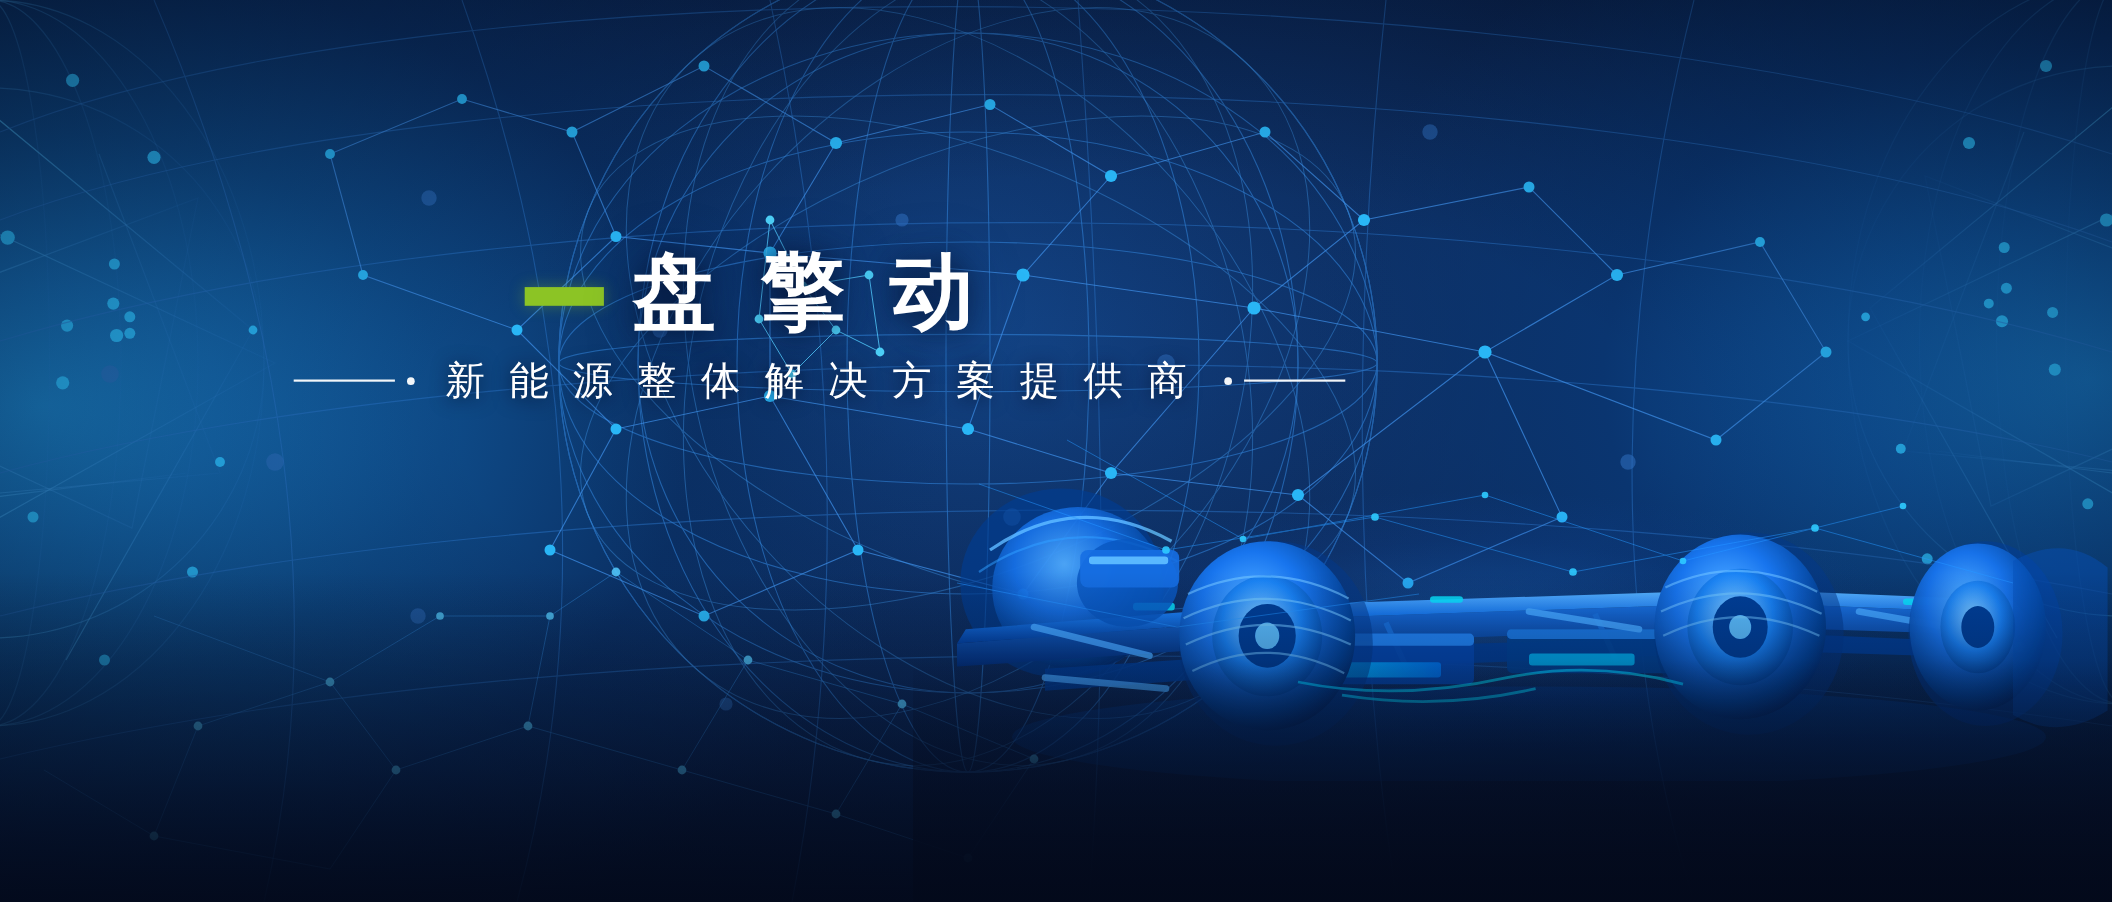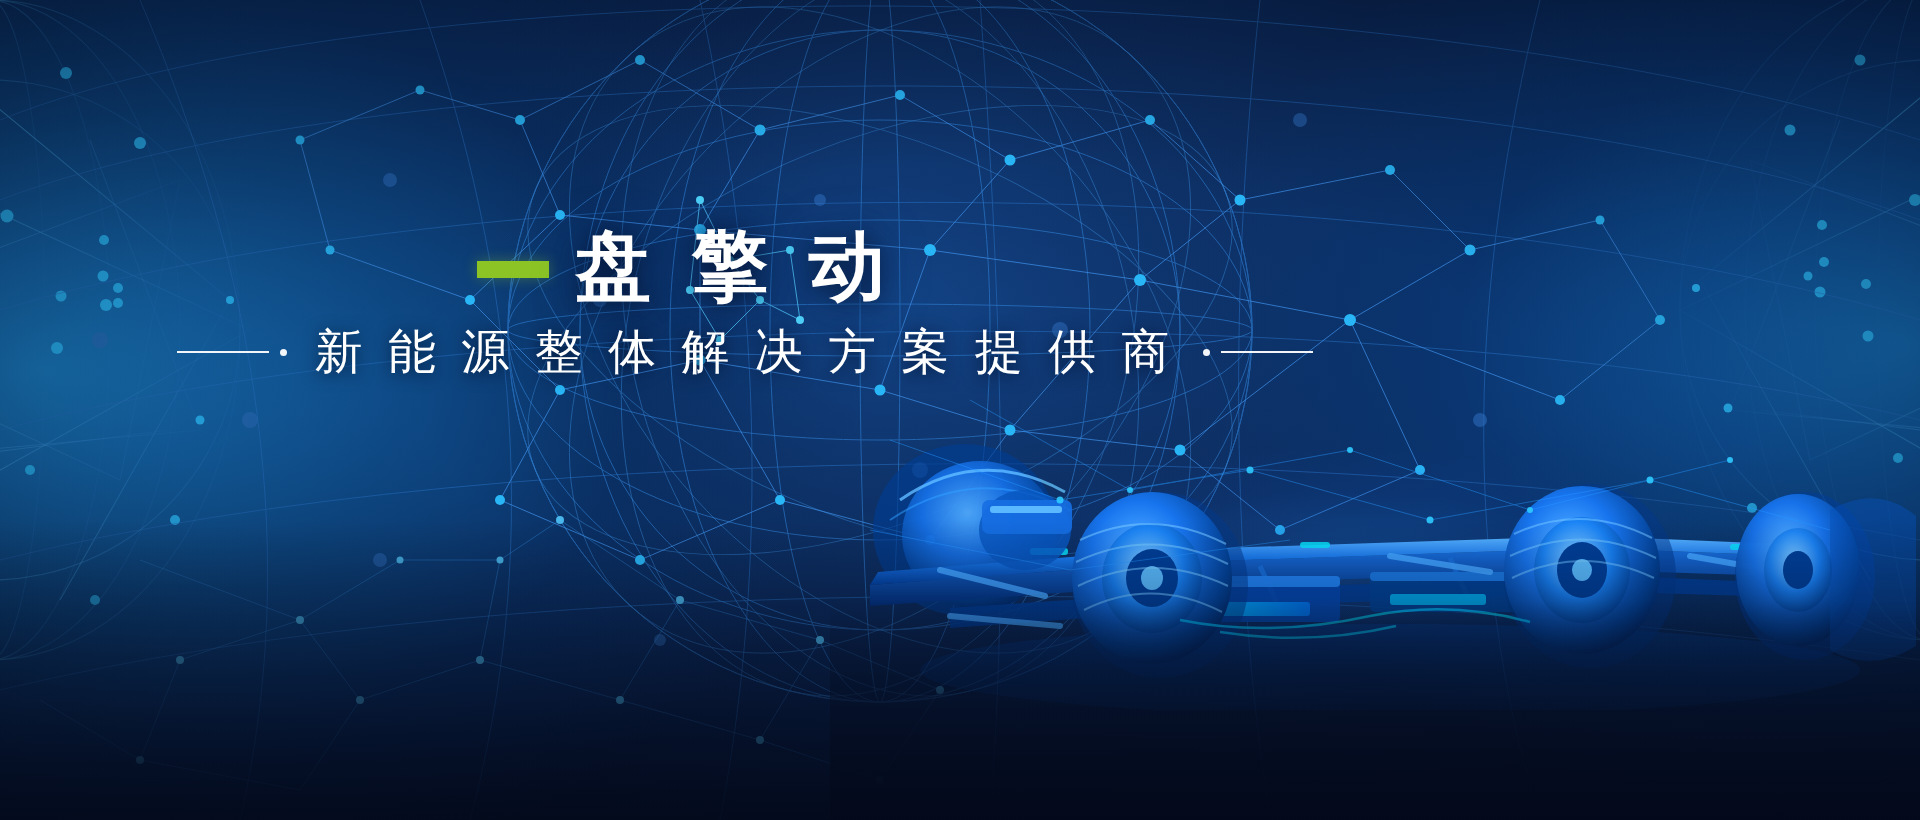--- a/index.html
+++ b/index.html
@@ -63,21 +63,21 @@
     display:inline-block;width:72px;height:17px;
     background:#8cc425;margin-right:26px;margin-top:6px;
     box-shadow:0 0 14px rgba(140,196,37,0.35);
   }
   .hl-a{margin-right:0;}
   .hl-gap{display:inline-block;width:118px;}
   .subline{
     display:flex;align-items:center;margin-top:24px;white-space:nowrap;
   }
   .sub-text{
-    color:#ffffff;font-size:48px;font-weight:400;letter-spacing:6px;line-height:1;
+    color:#ffffff;font-size:36px;font-weight:400;letter-spacing:6px;line-height:1;
     text-shadow:0 2px 16px rgba(3,14,40,0.8);
   }
   .rule{display:flex;align-items:center;}
   .rule .line{display:block;width:92px;height:2px;background:#ffffff;opacity:.95;}
   .rule .dot{display:block;width:7px;height:7px;border-radius:50%;background:#ffffff;opacity:.95;}
   .rule.left .line{margin-right:11px;}
   .rule.left{margin-right:28px;}
   .rule.right{margin-left:28px;}
   .rule.right .line{margin-left:11px;}
 </style>

